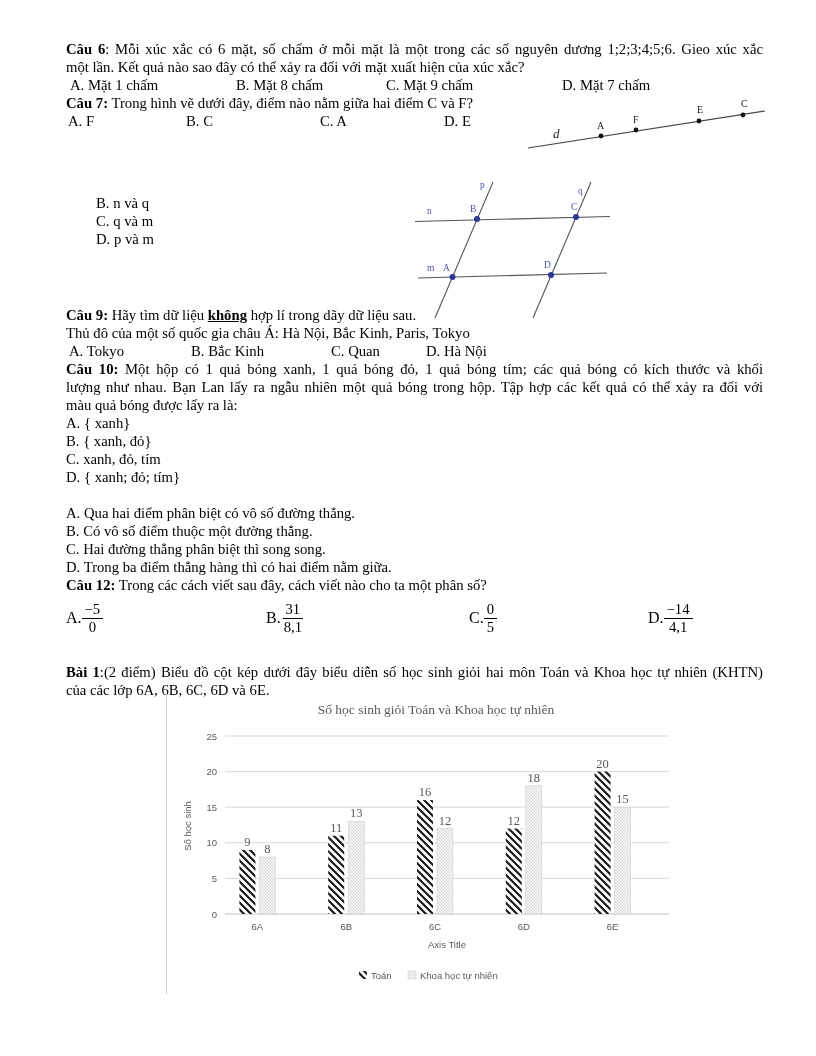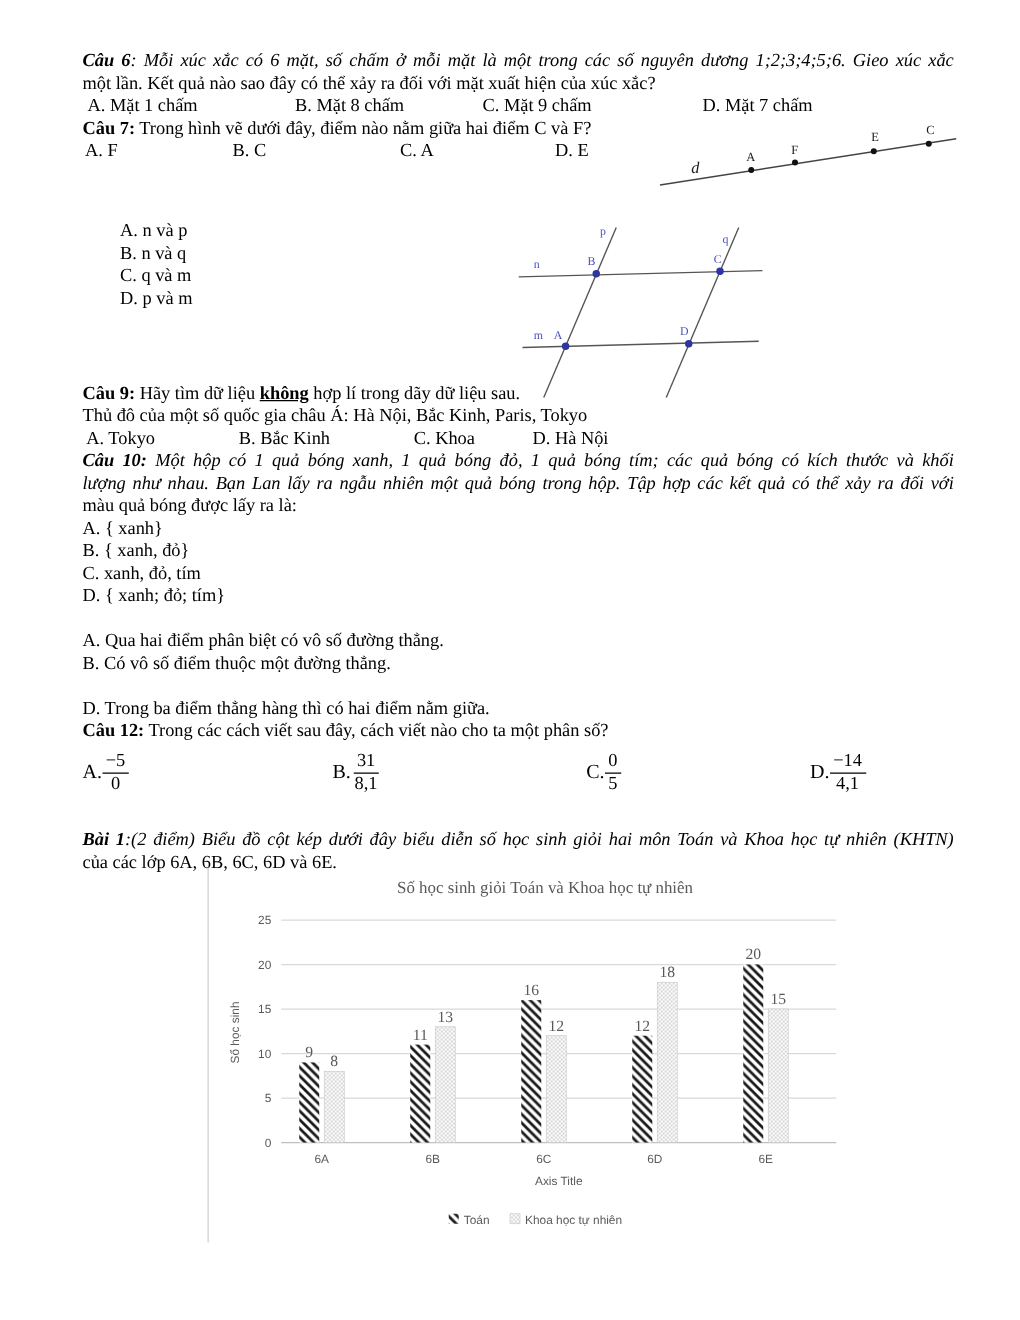--- a/index.html
+++ b/index.html
@@ -1,19 +1,19 @@
 <!DOCTYPE html>
 <html><head>
 <meta charset="utf-8">
 <style>
   html,body{margin:0;padding:0;background:#fff;}
   .page{position:relative;width:816px;height:1056px;background:#fff;overflow:hidden;
         font-family:"Liberation Serif",serif;color:#000;}
   .ln{position:absolute;left:66px;width:697px;font-size:14.7px;line-height:18px;white-space:nowrap;}
-  .just{text-align:justify;text-align-last:justify;white-space:normal;font-style:italic;}
+  .just{text-align:justify;text-align-last:justify;white-space:normal;}
   .b{font-weight:bold;}
   .bu{font-weight:bold;text-decoration:underline;}
   .opt{position:absolute;top:0;white-space:nowrap;}
   .ind{left:96px;}
   
   .fracrow{position:absolute;left:66px;top:595px;width:697px;height:46px;}
   .fritem{position:absolute;top:0;height:46px;display:flex;align-items:center;}
   .frac{display:inline-flex;flex-direction:column;align-items:center;font-size:14.7px;line-height:17px;}
   .frac .num{padding:0 3px;border-bottom:1.3px solid #000;}
   .frac .den{padding:0 3px;}
@@ -59,21 +59,20 @@
     <circle cx="111" cy="32" r="2.4" fill="#111"></circle>
     <circle cx="174" cy="23" r="2.4" fill="#111"></circle>
     <circle cx="218" cy="17" r="2.4" fill="#111"></circle>
     <text class="d7d" x="28" y="40">d</text>
     <text class="d7lbl" x="72" y="31">A</text>
     <text class="d7lbl" x="108" y="25">F</text>
     <text class="d7lbl" x="172" y="15">E</text>
     <text class="d7lbl" x="216" y="9">C</text>
   </svg>
 
-  <div class="ln ind" style="top:176px">A. n và p</div>
   <div class="ln ind" style="top:194px">B. n và q</div>
   <div class="ln ind" style="top:212px">C. q và m</div>
   <div class="ln ind" style="top:230px">D. p và m</div>
 
   <svg class="dg" style="left:405px;top:178px" width="320" height="142" viewBox="0 0 320 142">
     <line x1="10" y1="43.5" x2="205" y2="38.5" stroke="#555" stroke-width="1.1"></line>
     <line x1="13" y1="100" x2="202" y2="95" stroke="#555" stroke-width="1.1"></line>
     <line x1="30" y1="140" x2="88" y2="4" stroke="#555" stroke-width="1.1"></line>
     <line x1="128" y1="140" x2="186" y2="4" stroke="#555" stroke-width="1.1"></line>
     <circle cx="47.5" cy="99" r="3" fill="#2d35a0"></circle>
@@ -88,34 +87,35 @@
     <text class="d8lbl" x="65" y="34">B</text>
     <text class="d8lbl" x="166" y="32">C</text>
     <text class="d8lbl" x="139" y="90">D</text>
   </svg>
 
   <div class="ln" style="top:306px"><span class="b">Câu 9:</span><span> Hãy tìm dữ liệu </span><span class="bu">không</span><span> hợp lí trong dãy dữ liệu sau.</span></div>
   <div class="ln" style="top:324px">Thủ đô của một số quốc gia châu Á: Hà Nội, Bắc Kinh, Paris, Tokyo</div>
   <div class="ln" style="top:342px">
     <span class="opt" style="left:3px">A. Tokyo</span>
     <span class="opt" style="left:125px">B. Bắc Kinh</span>
-    <span class="opt" style="left:265px">C. Khoa</span>
+    <span class="opt" style="left:265px">C. Quan</span>
     <span class="opt" style="left:360px">D. Hà Nội</span>
   </div>
 
   <div class="ln just" style="top:360px"><span class="b">Câu 10:</span><span> Một hộp có 1 quả bóng xanh, 1 quả bóng đỏ, 1 quả bóng tím; các quả bóng có kích thước và khối</span></div>
   <div class="ln just" style="top:378px">lượng như nhau. Bạn Lan lấy ra ngẫu nhiên một quả bóng trong hộp. Tập hợp các kết quả có thể xảy ra đối với</div>
   <div class="ln" style="top:396px">màu quả bóng được lấy ra là:</div>
   <div class="ln" style="top:414px">A. { xanh}</div>
   <div class="ln" style="top:432px">B. { xanh, đỏ}</div>
   <div class="ln" style="top:450px">C.  xanh, đỏ, tím</div>
   <div class="ln" style="top:468px">D. { xanh; đỏ; tím}</div>
 
   <div class="ln" style="top:504px">A. Qua hai điểm phân biệt có vô số đường thẳng.</div>
   <div class="ln" style="top:522px">B. Có vô số điểm thuộc một đường thẳng.</div>
+  <div class="ln" style="top:540px">C. Hai đường thẳng phân biệt thì song song.</div>
   <div class="ln" style="top:558px">D. Trong ba điểm thẳng hàng thì có hai điểm nằm giữa.</div>
 
   <div class="ln" style="top:576px"><span class="b">Câu 12:</span><span> Trong các cách viết sau đây, cách viết nào cho ta một phân số?</span></div>
   <div class="fracrow">
     <span class="fritem" style="left:0">
         <span>A.</span>
         <span class="frac">
           <span class="num">−5</span>
           <span class="den">0</span>
         </span>

